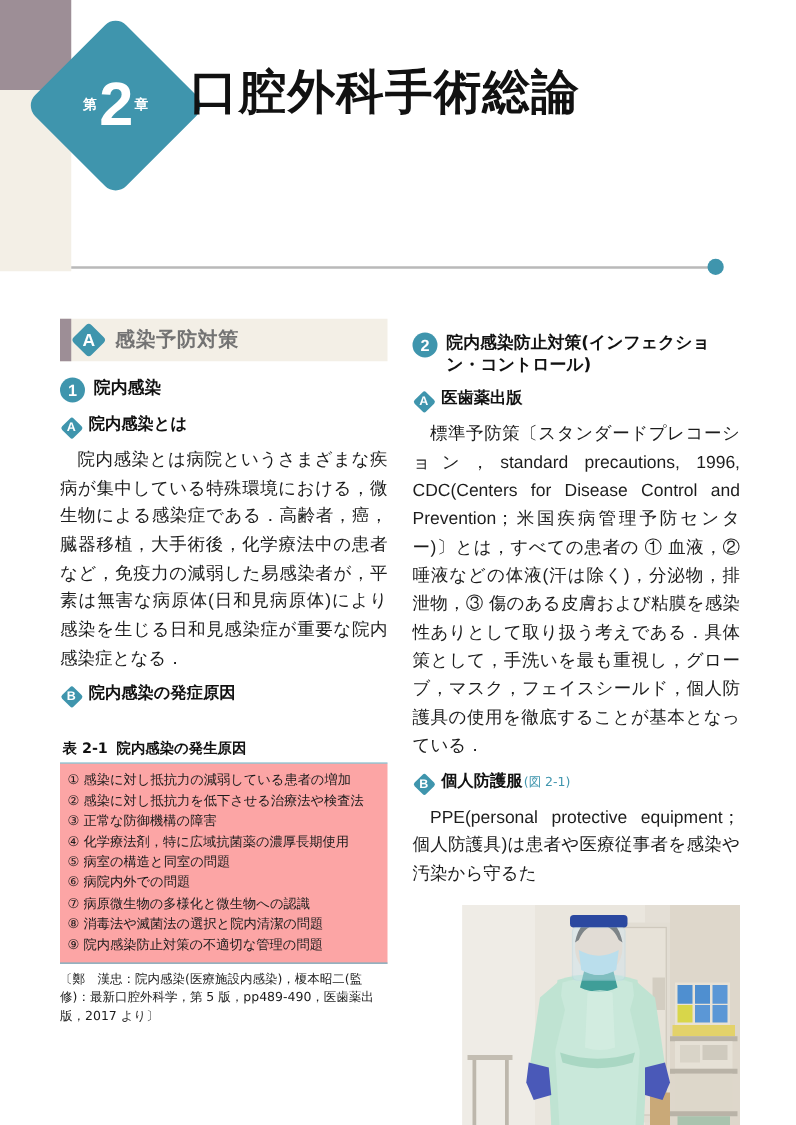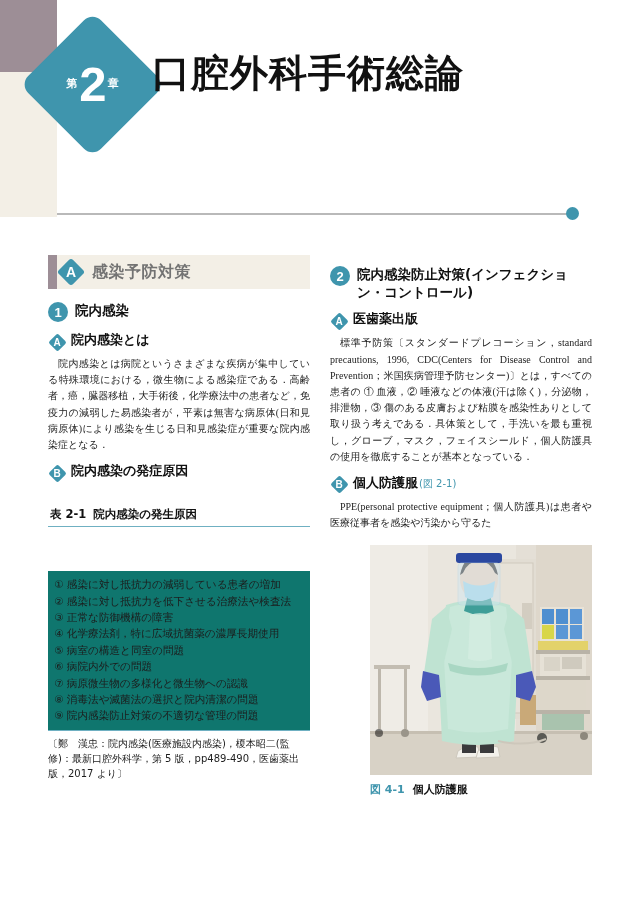--- a/index.html
+++ b/index.html
@@ -211,22 +211,22 @@
   }
   .h-let .ref {
     font-size: 10px;
     color: #3f95ad;
     font-weight: normal;
     margin-left: 1px;
   }
 
   
   p.body {
-    font-family: Liberation Serif, serif;
-    font-size: 10px;
+    font-family: Liberation Sans, sans-serif;
+    font-size: 14px;
     line-height: 1.62;
     text-align: justify;
     text-justify: inter-character;
     margin: 4px 0 10px 0;
     text-indent: 1em;
     color: #1c1c1c;
   }
   p.body .xref { color: #3f95ad; }
 
   
@@ -234,24 +234,23 @@
   .tbl-cap {
     font-family: "DejaVu Sans", sans-serif;
     font-weight: bold;
     font-size: 11.5px;
     color: #111;
     padding: 3px 0 4px 2px;
     border-bottom: 1.4px solid #6fb0c2;
   }
   .tbl-cap .no { color: #111; margin-right: 7px; }
   .tbl-body {
-    background: #0f766e;
+    background: #fca5a5;
     padding: 5px 14px 6px 6px;
     border-bottom: 1.4px solid #6fb0c2;
-    margin-top: 44px;
   }
   .tbl-body .row {
     font-family: "DejaVu Sans", sans-serif;
     font-size: 10.6px;
     line-height: 1.55;
     color: #1c1c1c;
     white-space: nowrap;
   }
   .tbl-src {
     font-family: "DejaVu Sans", sans-serif;

